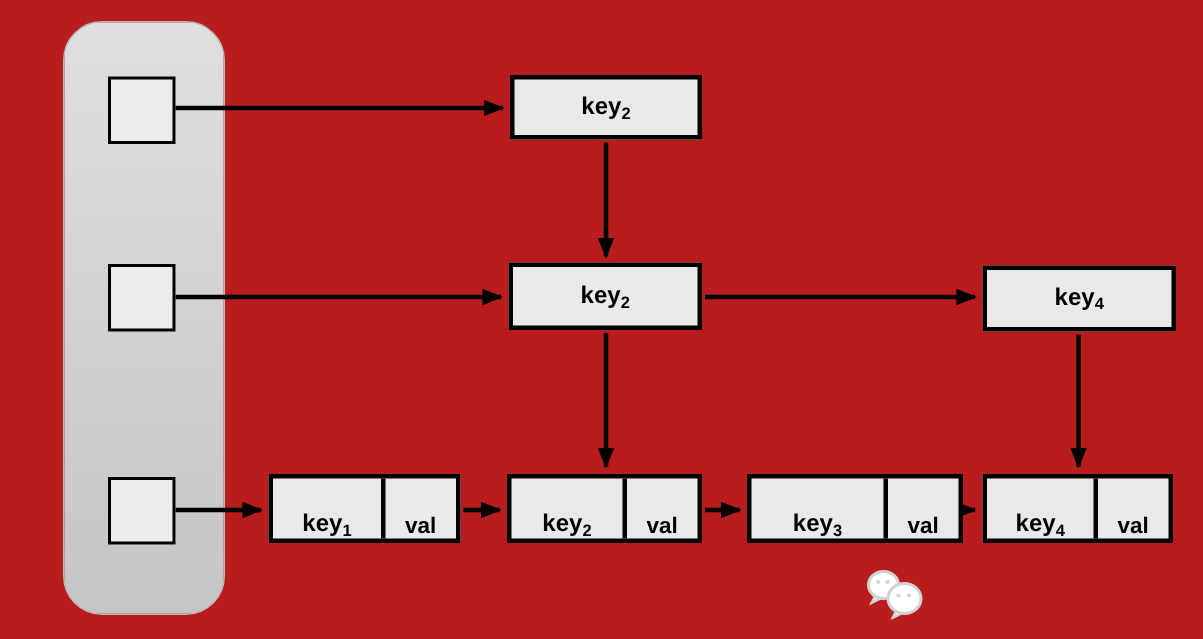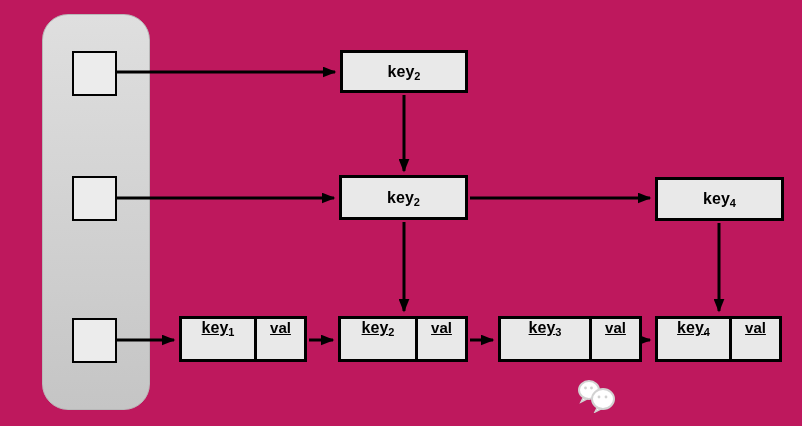--- a/index.html
+++ b/index.html
@@ -5,21 +5,21 @@
   :root{
     --node-fill:#e9e9e9;
     --node-border:#000000;
     --arrow:#000000;
     --panel-top:#dfdfdf;
     --panel-bottom:#c5c5c5;
     --watermark-shadow:#c3c3c3;
   }
   *{box-sizing:border-box;margin:0;padding:0;}
   body{background:#ffffff;font-family:"Liberation Sans","DejaVu Sans",sans-serif;}
-  .stage{position:relative;width:802px;height:426px;background:#be185d;overflow:hidden;}
+  .stage{position:relative;width:802px;height:426px;background:#b91c1c;overflow:hidden;}
 
   .head-panel{
     position:absolute;left:42px;top:14px;width:108px;height:396px;
     border-radius:26px;
     background:linear-gradient(180deg,var(--panel-top) 0%,var(--panel-bottom) 100%);
     border:1px solid #b9b9b9;
   }
 
   .arrow-layer{position:absolute;left:0;top:0;width:802px;height:426px;}
   .arrow-line{stroke:var(--arrow);stroke-width:3;fill:none;}
@@ -32,21 +32,21 @@
   }
 
   .node{
     position:absolute;
     background:var(--node-fill);border:3px solid var(--node-border);
     display:flex;align-items:center;justify-content:center;
     font-weight:bold;font-size:16px;color:#000;
   }
   .node sub{font-size:11px;vertical-align:-3px;line-height:0;}
   .kv{display:flex;align-items:stretch;justify-content:flex-start;padding:0;}
-  .kv .cell{display:flex;align-items:flex-start;justify-content:center;text-decoration:underline;}
+  .kv .cell{display:flex;align-items:flex-end;justify-content:center;}
   .kv .cell-key{flex:1 1 auto;}
   .kv .cell-val{width:50px;border-left:3px solid var(--node-border);font-size:15px;}
 
   .watermark{
     position:absolute;left:576px;top:372px;width:224px;height:46px;
     display:flex;align-items:center;gap:6px;
   }
   .watermark-text{
     font-size:19px;letter-spacing:1px;white-space:nowrap;
     color:#f5f5f5;

